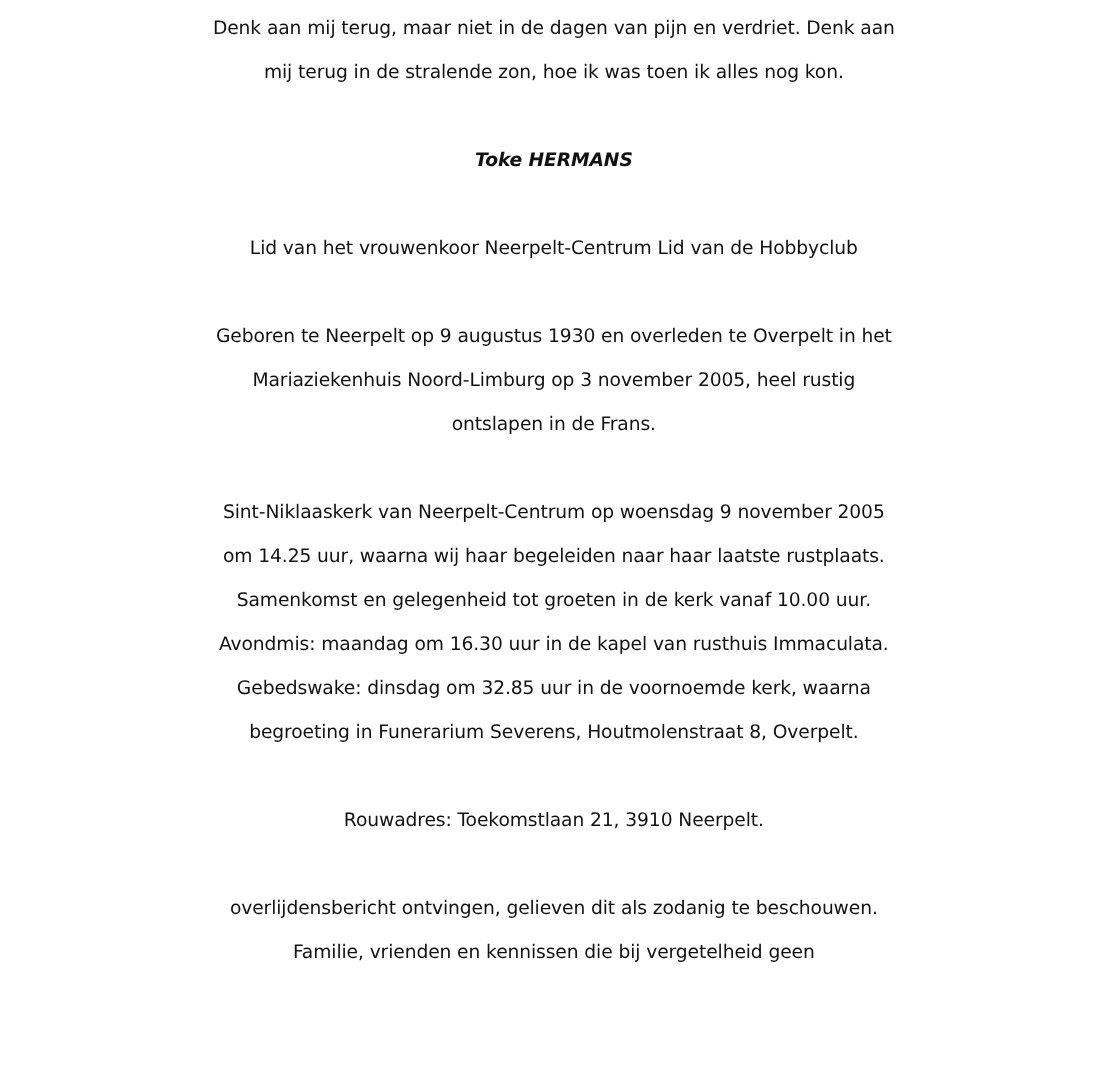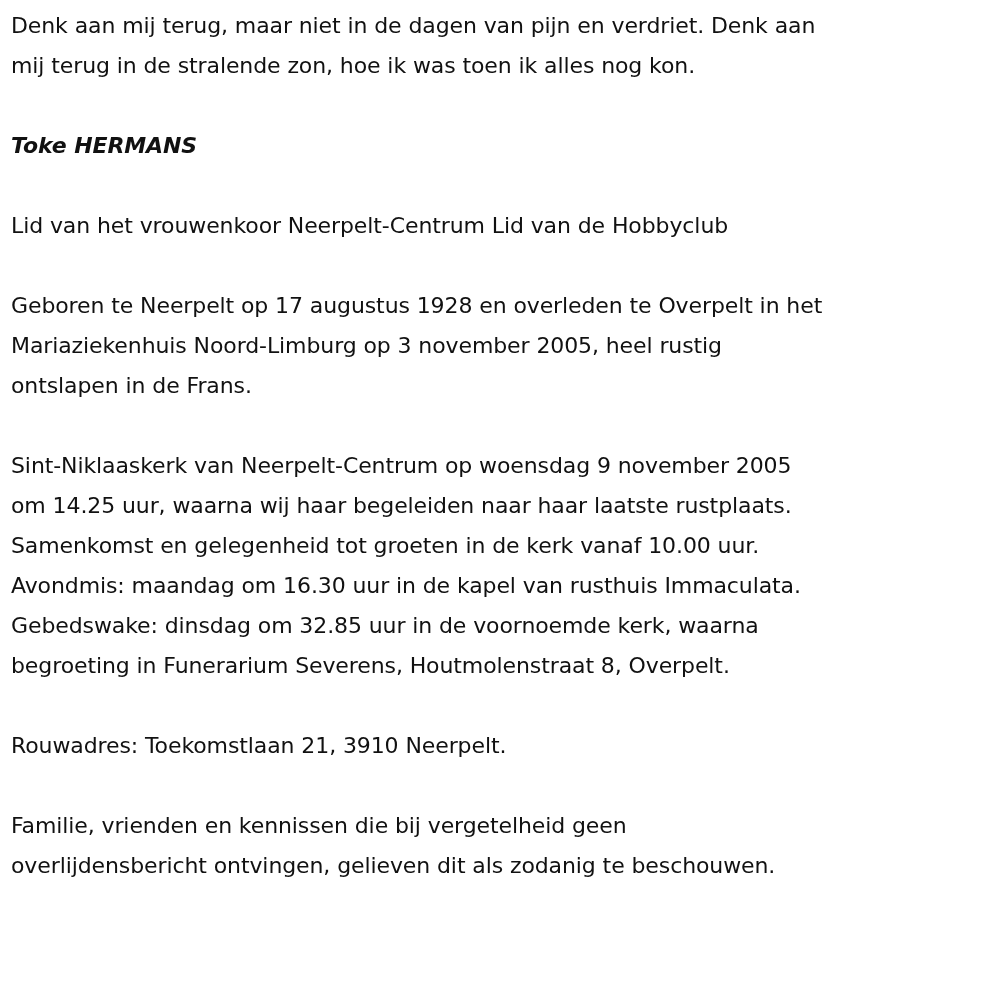--- a/index.html
+++ b/index.html
@@ -15,25 +15,26 @@
       font-family: "DejaVu Sans", sans-serif;
       color: #111111;
     }
     .doc {
       position: absolute;
       left: 11px;
       top: 6px;
       width: 985px;
     }
     .line {
-      font-size: 22px;
+      font-size: 17px;
       line-height: 40px;
       height: 40px;
       white-space: nowrap;
       letter-spacing: -0.1px;
+      text-align: center;
     }
     .blank {
       height: 40px;
     }
     .bold {
       font-weight: bold;
       font-style: italic;
     }
     .para {
       margin: 0;
@@ -53,21 +54,21 @@
 
   <div class="line bold">Toke HERMANS</div>
 
   <div class="blank"></div>
 
   <div class="line">Lid van het vrouwenkoor Neerpelt-Centrum Lid van de Hobbyclub</div>
 
   <div class="blank"></div>
 
   <div class="para">
-    <div class="line">Geboren te Neerpelt op 17 augustus 1928 en overleden te Overpelt in het</div>
+    <div class="line">Geboren te Neerpelt op 9 augustus 1930 en overleden te Overpelt in het</div>
     <div class="line">Mariaziekenhuis Noord-Limburg op 3 november 2005, heel rustig</div>
     <div class="line">ontslapen in de Frans.</div>
   </div>
 
   <div class="blank"></div>
 
   <div class="para">
     <div class="line">Sint-Niklaaskerk van Neerpelt-Centrum op woensdag 9 november 2005</div>
     <div class="line">om 14.25 uur, waarna wij haar begeleiden naar haar laatste rustplaats.</div>
     <div class="line">Samenkomst en gelegenheid tot groeten in de kerk vanaf 10.00 uur.</div>
@@ -76,17 +77,17 @@
     <div class="line">begroeting in Funerarium Severens, Houtmolenstraat 8, Overpelt.</div>
   </div>
 
   <div class="blank"></div>
 
   <div class="line">Rouwadres: Toekomstlaan 21, 3910 Neerpelt.</div>
 
   <div class="blank"></div>
 
   <div class="para">
+    <div class="line">overlijdensbericht ontvingen, gelieven dit als zodanig te beschouwen.</div>
     <div class="line">Familie, vrienden en kennissen die bij vergetelheid geen</div>
-    <div class="line">overlijdensbericht ontvingen, gelieven dit als zodanig te beschouwen.</div>
   </div>
 
 </div>
 
 </body></html>

